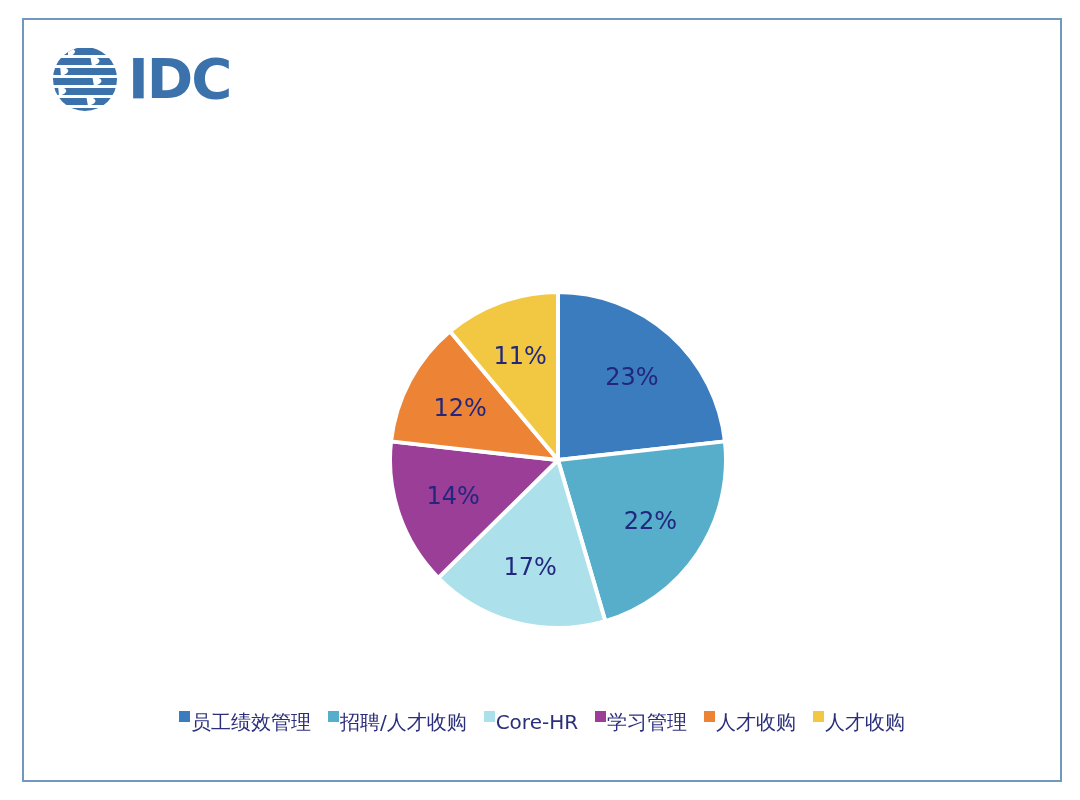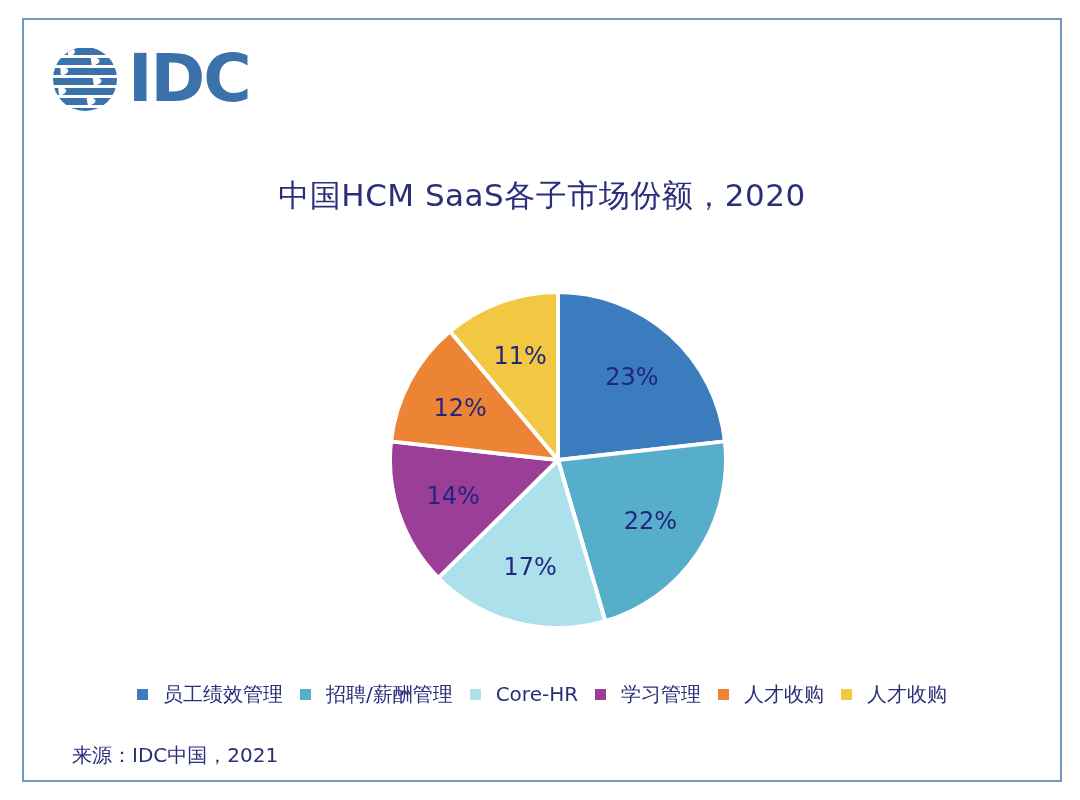--- a/index.html
+++ b/index.html
@@ -33,21 +33,21 @@
     position: absolute;
     left: 26px;
     top: 23px;
     display: flex;
     align-items: center;
     gap: 8px;
   }
   #logo .mark { width: 70px; height: 72px; display: block; }
   #logo .word {
     font-family: "DejaVu Sans", sans-serif;
-    font-size: 66px;
+    font-size: 56px;
     font-weight: bold;
     color: #3b72ab;
     letter-spacing: -2px;
     line-height: 72px;
   }
 
   
   #chart-title {
     position: absolute;
     left: 0;
@@ -88,23 +88,23 @@
     right: 0;
     top: 663px;
     display: flex;
     justify-content: center;
     align-items: center;
     gap: 17px;
     flex-wrap: nowrap;
   }
   .legend-item {
     display: flex;
-    align-items: center;
-    gap: 15px;
+    gap: 1px;
     white-space: nowrap;
+    margin-top: 28px;
   }
   .legend-swatch {
     width: 11px;
     height: 11px;
     flex: 0 0 auto;
     display: block;
   }
   .legend-label {
     font-size: 20px;
     color: #2b2f7a;
@@ -150,21 +150,20 @@
           <path d="M 10 22 q 16 6 1 11 z"></path>
           <path d="M 42 32 q 18 6 2 11 z"></path>
           <path d="M 8 42 q 16 6 1 11 z"></path>
           <path d="M 36 52 q 18 6 2 11 z"></path>
         </g>
       </svg>
     </span>
     <span class="word">IDC</span>
   </div>
 
-  <div id="chart-title">中国HCM SaaS各子市场份额，2020</div>
 
   <div id="pie-wrap">
     <svg id="pie-svg" width="370" height="370" viewBox="0 0 370 370" xmlns="http://www.w3.org/2000/svg">
       <g id="pie-slices">
           <path d="M 185 185 L 185 17 A 168 168 0 0 1 351.9648620294907 166.37918241663016 Z" fill="#3a7cbe" stroke="#ffffff" stroke-width="4" stroke-linejoin="round"></path>
           <path d="M 185 185 L 351.9648620294907 166.37918241663016 A 168 168 0 0 1 232.3310695493602 346.1948195672355 Z" fill="#57aecb" stroke="#ffffff" stroke-width="4" stroke-linejoin="round"></path>
           <path d="M 185 185 L 232.3310695493602 346.1948195672355 A 168 168 0 0 1 65.26737920835103 302.84778113466194 Z" fill="#ace0ea" stroke="#ffffff" stroke-width="4" stroke-linejoin="round"></path>
           <path d="M 185 185 L 65.26737920835103 302.84778113466194 A 168 168 0 0 1 18.035137970509282 166.37918241663033 Z" fill="#9b3e97" stroke="#ffffff" stroke-width="4" stroke-linejoin="round"></path>
           <path d="M 185 185 L 18.035137970509282 166.37918241663033 A 168 168 0 0 1 77.01168157266137 56.304533556011705 Z" fill="#ec8335" stroke="#ffffff" stroke-width="4" stroke-linejoin="round"></path>
           <path d="M 185 185 L 77.01168157266137 56.304533556011705 A 168 168 0 0 1 184.99999999999997 17 Z" fill="#f2c842" stroke="#ffffff" stroke-width="4" stroke-linejoin="round"></path>
@@ -180,35 +179,34 @@
     </svg>
   </div>
 
   <div id="legend">
       <div class="legend-item">
         <span class="legend-swatch" style="background: rgb(58, 124, 190);"></span>
         <span class="legend-label">员工绩效管理</span>
       </div>
       <div class="legend-item">
         <span class="legend-swatch" style="background: rgb(87, 174, 203);"></span>
-        <span class="legend-label">招聘/薪酬管理</span>
+        <span class="legend-label">招聘/人才收购</span>
       </div>
       <div class="legend-item">
         <span class="legend-swatch" style="background: rgb(172, 224, 234);"></span>
         <span class="legend-label">Core-HR</span>
       </div>
       <div class="legend-item">
         <span class="legend-swatch" style="background: rgb(155, 62, 151);"></span>
         <span class="legend-label">学习管理</span>
       </div>
       <div class="legend-item">
         <span class="legend-swatch" style="background: rgb(236, 131, 53);"></span>
         <span class="legend-label">人才收购</span>
       </div>
       <div class="legend-item">
         <span class="legend-swatch" style="background: rgb(242, 200, 66);"></span>
         <span class="legend-label">人才收购</span>
       </div>
     </div>
 
-  <div id="source">来源：IDC中国，2021</div>
 
 </div>
 
 </body></html>

